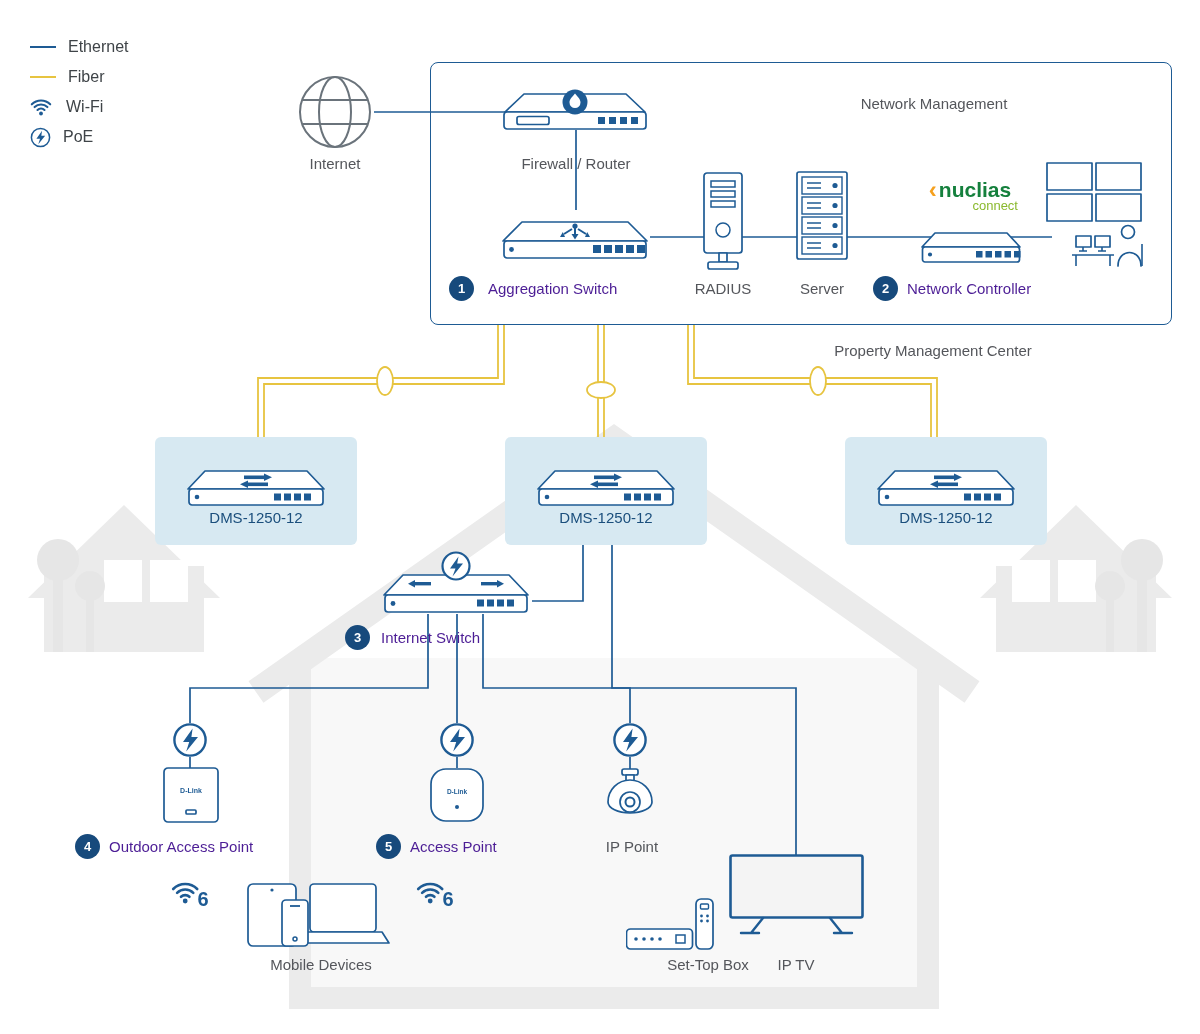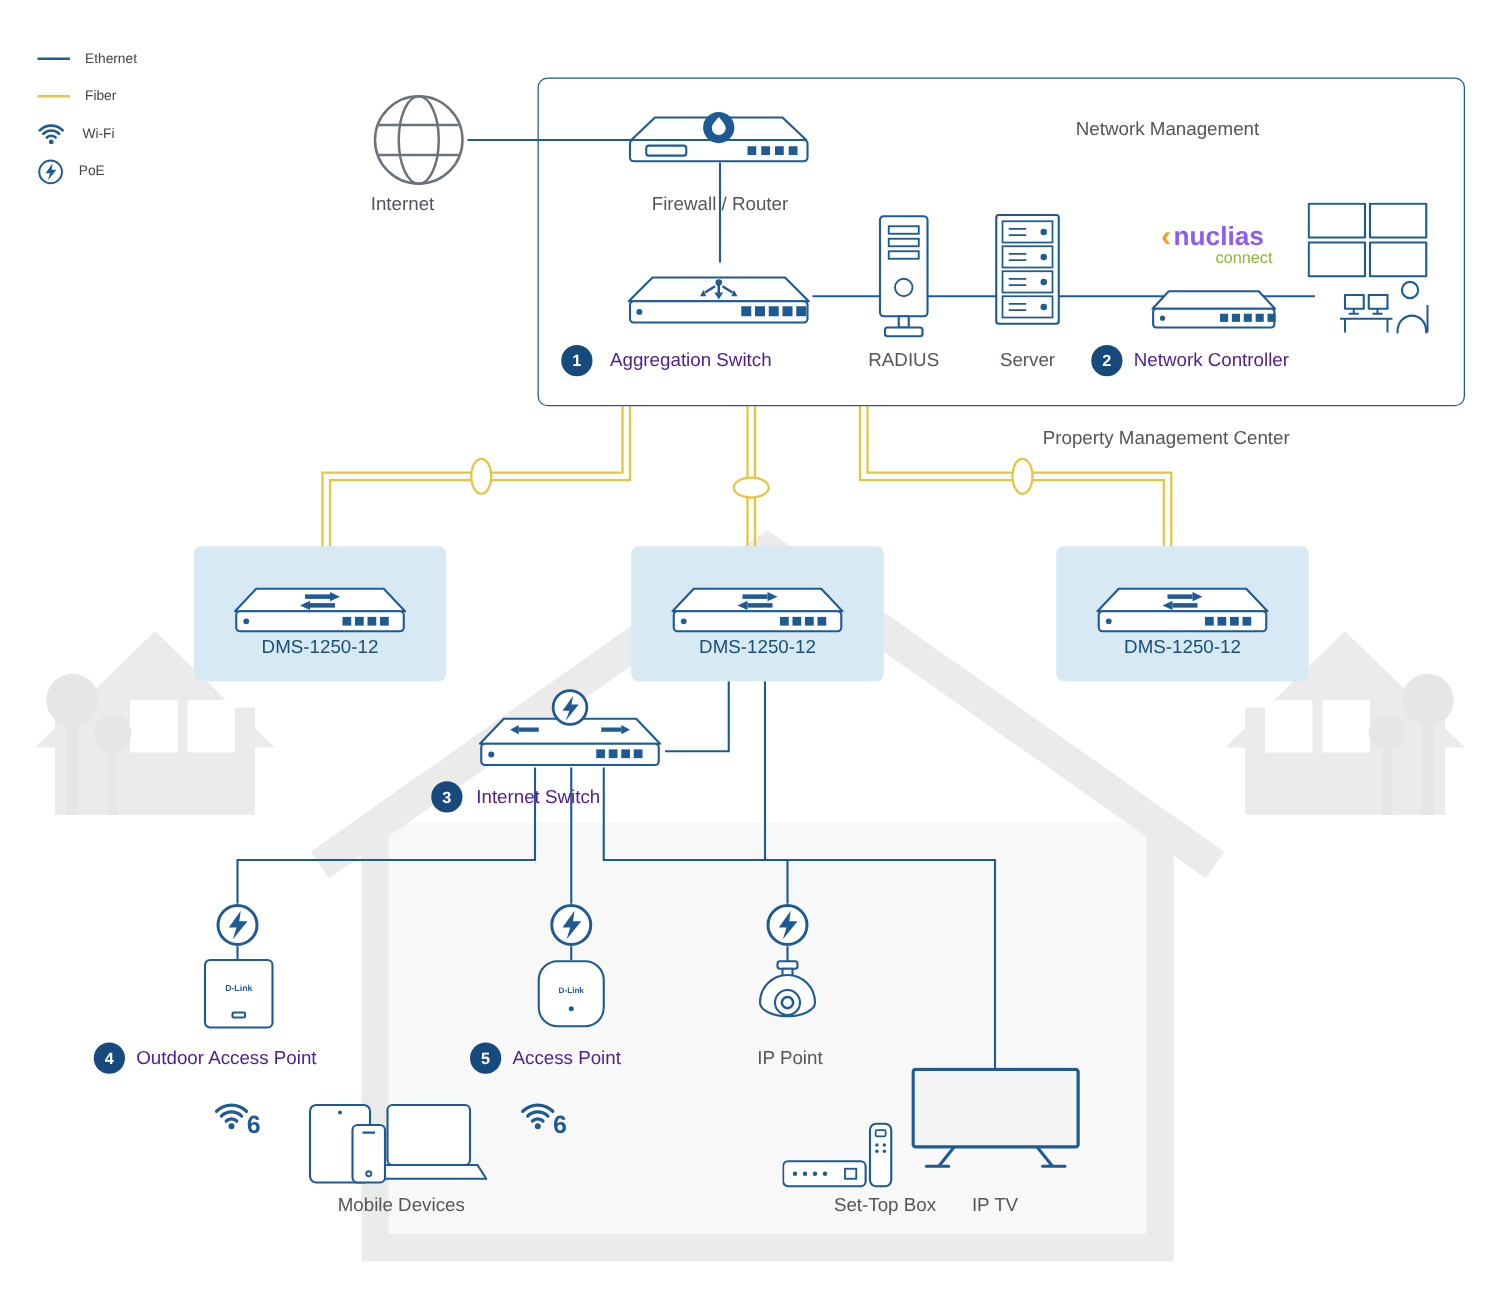--- a/index.html
+++ b/index.html
@@ -15,26 +15,26 @@
   .lbl.center{transform:translateX(-50%)}
   .lbl.teal{color:#4c1d95}
   .lbl.navy{color:#1a4e7c}
   .badge{position:absolute;width:25px;height:25px;border-radius:50%;background:#174a7c;color:#fff;
          font-size:13px;font-weight:bold;display:flex;align-items:center;justify-content:center}
   .nm-box{position:absolute;left:430px;top:62px;width:742px;height:263px;border:1.5px solid #1e5b94;border-radius:8px}
   .dms-box{position:absolute;width:202px;height:108px;background:#d7e9f2;border-radius:6px;
            display:flex;flex-direction:column;align-items:center;justify-content:center;}
   .legend{position:absolute;left:30px;top:36px;display:flex;flex-direction:column;gap:8px}
   .legend-item{display:flex;align-items:center;gap:12px;height:22px}
-  .legend-item .lbl-txt{font-size:11px;color:#3f4448}
+  .legend-item .lbl-txt{font-size:16px;color:#3f4448}
   .swatch{width:26px;height:0;border-top:2.5px solid #1e5b94;display:inline-block}
   .nuclias{position:absolute;left:918px;top:179px;width:104px}
   .nuclias-row{display:flex;align-items:center;justify-content:center;line-height:22px}
   .chev{color:#f5a01e;font-weight:bold;font-size:24px;margin-right:2px;line-height:20px}
-  .brand{color:#8b5cf6;font-weight:bold;font-size:21px}
+  .brand{color:#15803d;font-weight:bold;font-size:21px}
   .tagline{color:#8ab92d;font-size:13px;text-align:right;padding-right:4px;margin-top:-3px}
 </style>
 </head>
 <body>
 
 <div class="canvas">
 
   <svg class="bg" width="1200" height="1034" viewBox="0 0 1200 1034">
     <g>
       <polygon points="28,598 124,505 220,598" fill="#ebebeb"></polygon>
@@ -122,21 +122,21 @@
 
   <div class="abs" style="left:297px;top:74px">
     <svg width="76" height="76" viewBox="0 0 76 76">
       <g fill="none" stroke="#6a737b" stroke-width="2">
         <circle cx="38" cy="38" r="35"></circle>
         <ellipse cx="38" cy="38" rx="16" ry="35"></ellipse>
         <path d="M6,26 H70 M6,50 H70"></path>
       </g>
     </svg>
   </div>
-  <div class="lbl center" style="left:322px;top:155px">Internet</div>
+  <div class="lbl center" style="left:335px;top:155px">Internet</div>
 
   <div class="abs" style="left:501px;top:85px">
     <svg width="148" height="58" viewBox="0 0 148 58">
       <g class="st">
         <polygon points="23,9 125,9 144,27 4,27"></polygon>
         <rect x="3" y="27" width="142" height="17" rx="3"></rect>
         <rect x="16" y="31.5" width="32" height="8" rx="2"></rect>
       </g>
       <g class="fl">
         <rect x="97" y="32" width="7" height="7"></rect>

